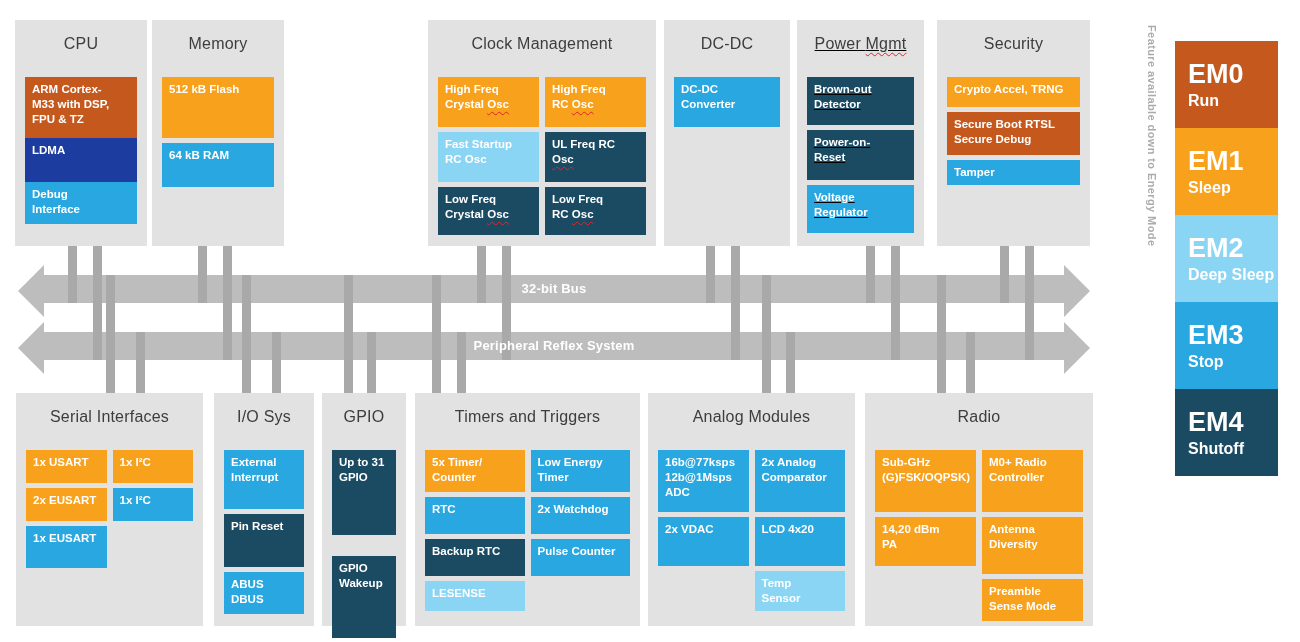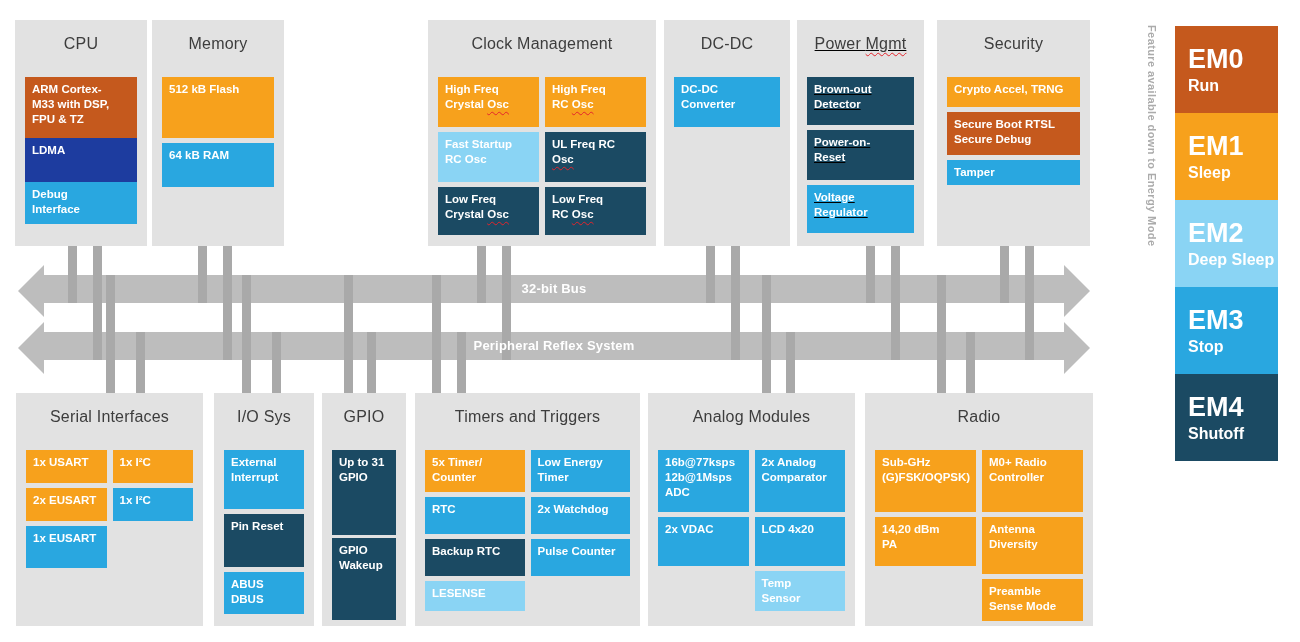--- a/index.html
+++ b/index.html
@@ -25,21 +25,21 @@
   .bus-body{position:absolute;left:25px;right:25px;top:10px;height:28px;background:#BDBDBD;}
   .arrow-left{position:absolute;left:0;top:0;width:0;height:0;
     border-top:26px solid transparent;border-bottom:26px solid transparent;border-right:26px solid #BDBDBD;}
   .arrow-right{position:absolute;right:0;top:0;width:0;height:0;
     border-top:26px solid transparent;border-bottom:26px solid transparent;border-left:26px solid #BDBDBD;}
   .stub{position:absolute;width:9px;background:#A9A9A9;z-index:2;}
   .bus-label{
     position:absolute;left:18px;width:1072px;text-align:center;z-index:3;
     color:#fff;font-size:13px;font-weight:600;letter-spacing:.2px;
   }
-  #legend{position:absolute;left:1175px;top:26px;width:103px;z-index:4;}
+  #legend{position:absolute;left:1175px;top:41px;width:103px;z-index:4;}
   .em-seg{height:87px;display:flex;flex-direction:column;justify-content:center;
     padding-left:13px;box-sizing:border-box;color:#fff;}
   .em-id{font-size:27px;font-weight:bold;line-height:1;}
   .em-name{font-size:16px;font-weight:bold;margin-top:5px;line-height:1;}
   #note{
     position:absolute;left:1146px;top:25px;height:255px;z-index:4;
     writing-mode:vertical-rl;color:#ABABAB;font-size:11px;font-weight:bold;letter-spacing:.4px;
   }
 </style>
 </head>
@@ -175,21 +175,21 @@
             <div class="cell" style="background: rgb(41, 167, 224); height: 42px;">ABUS
 DBUS</div>
           </div>
         </div>
       </div>
       <div class="stub" style="left: 344px; top: 275px; height: 119px;"></div>
       <div class="stub" style="left: 367px; top: 332px; height: 62px;"></div>
       <div class="block" style="left: 322px; top: 393px; width: 84px; height: 233px;">
         <div class="block-title">GPIO</div>
         <div class="cols">
-          <div class="col" style="gap: 3px;">
+          <div class="col" style="gap: 21px;">
             <div class="cell" style="background: rgb(27, 74, 99); height: 85px;">Up to 31
 GPIO</div>
             <div class="cell" style="background: rgb(27, 74, 99); height: 82px;">GPIO
 Wakeup</div>
           </div>
         </div>
       </div>
       <div class="stub" style="left: 432px; top: 275px; height: 119px;"></div>
       <div class="stub" style="left: 457px; top: 332px; height: 62px;"></div>
       <div class="block" style="left: 415px; top: 393px; width: 225px; height: 233px;">

